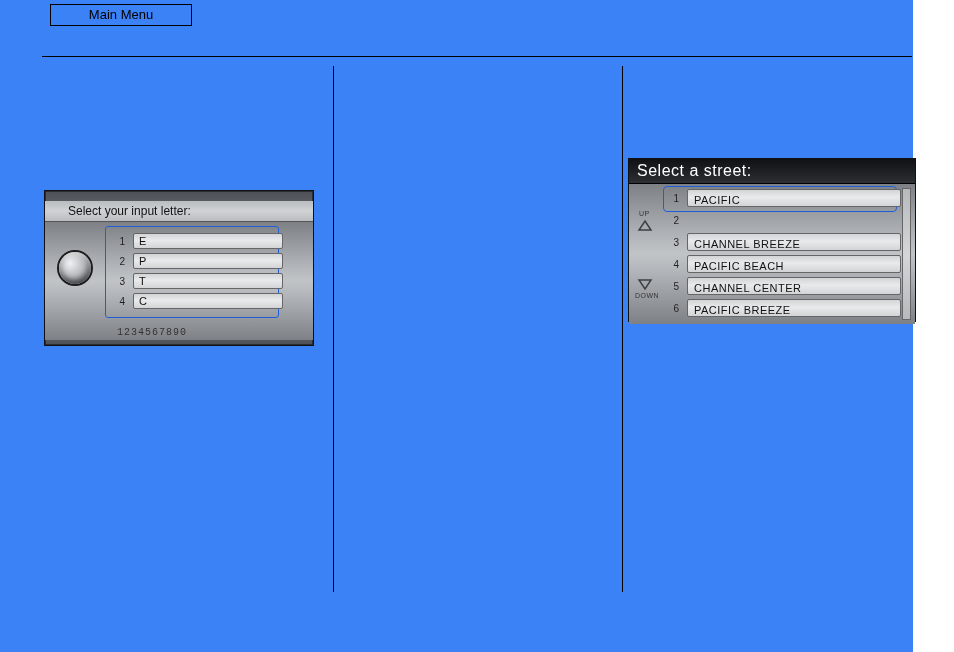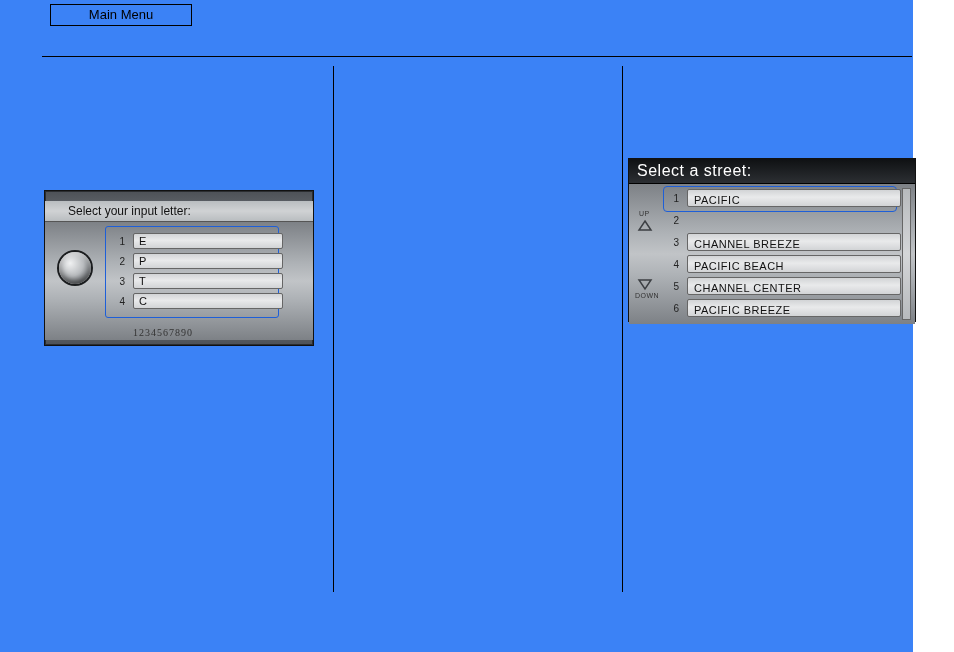--- a/index.html
+++ b/index.html
@@ -12,21 +12,21 @@
   .device{position:absolute;background:linear-gradient(180deg,#4d5157 0,#6c7075 18%,#9b9fa3 38%,#b1b5b8 50%,#9b9fa3 62%,#6c7075 82%,#4d5157 100%);border:1px solid #111;box-shadow:inset 0 0 0 1px #2b2d30}
   .device-title{background:linear-gradient(180deg,#0f1113,#2c2f33);color:#fff;font-size:16px;padding:3px 8px;border-bottom:1px solid #000;letter-spacing:.5px}
   .device-body{position:relative;background:linear-gradient(180deg,#7d8186,#aeb2b6 35%,#c1c4c7 50%,#aeb2b6 65%,#7d8186);}
   .blue-border{position:absolute;border:1px solid #1e5fd8;border-radius:3px}
 
   .row-num{font-family:"Arial Narrow",Arial,sans-serif;font-size:10px;color:#222;text-align:right;padding-right:4px}
   .row-txt{font-family:"Arial Narrow",Arial,sans-serif;font-size:11px;color:#111;letter-spacing:.5px}
 
   .knob{width:32px;height:32px;border-radius:50%;background:radial-gradient(circle at 35% 35%,#f0f1f2,#b9bcbf 45%,#6f7377 80%,#2f3236);box-shadow:0 0 0 2px #1a1c1e,inset 0 2px 4px rgba(255,255,255,.5),inset 0 -3px 6px rgba(0,0,0,.6)}
 
-  .numrow{position:absolute;bottom:2px;left:88px;font-family:Liberation Serif, serif;font-size:10px;color:#333;letter-spacing:1px}
+  .numrow{position:absolute;bottom:2px;left:72px;font-family:Liberation Mono, monospace;font-size:10px;color:#333;letter-spacing:1px}
 
   .arrow{position:absolute;width:16px;height:16px;color:#3c3f43}
   .arrow svg{width:16px;height:16px;display:block}
   .arrow-label{position:absolute;font-size:7px;color:#333;letter-spacing:.5px}
 
   .subtitle{color:#111;font-family:"Arial Narrow",Arial,sans-serif;font-size:12px;padding:3px 23px;border-bottom:1px solid #555;background:linear-gradient(180deg,#b9bdc0,#d0d2d4 50%,#b9bdc0)}
 
   .row{display:flex;align-items:center;height:18px;margin:2px 0}
   .row .row-num{width:18px}
   .row .bar{flex:0 0 138px;height:14px;margin-left:4px;background:linear-gradient(180deg,#d2d4d6,#e9eaeb 45%,#d2d4d6);border:1px solid #666;border-radius:2px;display:flex;align-items:center;padding:0 5px}

